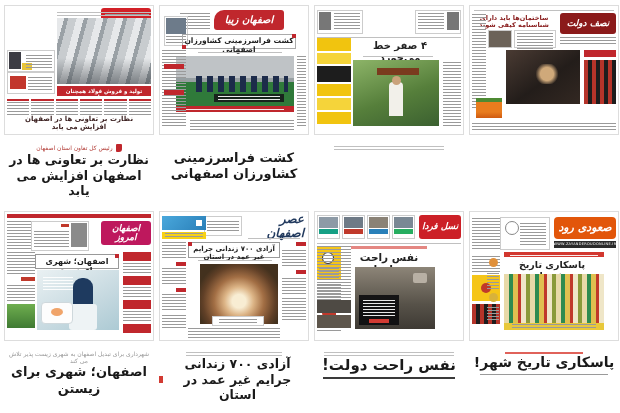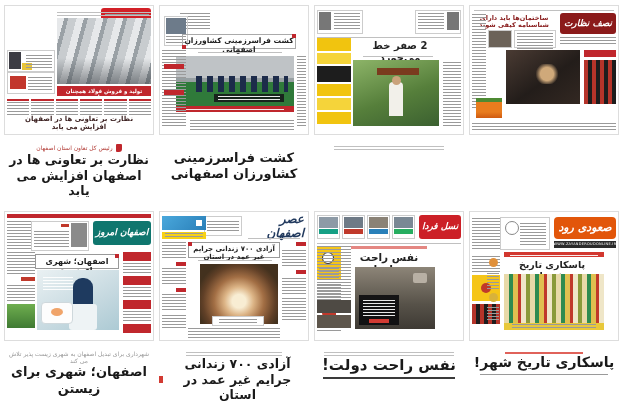--- a/index.html
+++ b/index.html
@@ -35,21 +35,21 @@
   .redbar{background:#c0272d;}
 </style>
 </head>
 <body>
 
 <div class="grid">
 
   <div class="card">
     <div class="thumb">
       <div class="a mtl" style="left:4px;top:2px;right:4px;height:3px"></div>
-      <div class="a script" style="right:2px;top:7px;width:56px;height:21px;background:#8b1a1a;border-radius:3px;font-size:9px">نصف نظارت</div>
+      <div class="a script" style="right:2px;top:7px;width:56px;height:21px;background:#8b1a1a;border-radius:3px;font-size:9px">نصف دولت</div>
       <div class="a hln" style="right:62px;top:9px;left:2px;font-size:6.5px;color:#8b2020">ساختمان‌ها باید دارای شناسنامه کیفی شوند</div>
       <div class="a mt" style="right:2px;top:30px;width:56px;height:8px"></div>
       <div class="a bx" style="right:62px;top:24px;width:40px;height:16px">
           <div class="mt" style="height:100%;margin:2px"></div>
         </div>
       <div class="a bx" style="right:106px;top:24px;width:22px;height:16px;background:#6b6258"></div>
       <div class="a mt" style="left:2px;top:6px;width:14px;height:96px"></div>
       <div class="a ph-gala" style="right:38px;top:44px;width:74px;height:54px">
         <div class="a" style="right:20px;top:14px;width:26px;height:20px;background:radial-gradient(circle,#cfa97a 0 40%,transparent 70%)"></div>
       </div>
@@ -65,21 +65,21 @@
       <div class="a bx" style="right:2px;top:4px;width:44px;height:22px">
         <div class="a" style="right:1px;top:1px;width:12px;height:18px;background:#777"></div>
         <div class="a mt" style="right:16px;top:2px;left:2px;height:16px"></div>
       </div>
       <div class="a bx" style="left:2px;top:4px;width:44px;height:22px">
         <div class="a" style="left:1px;top:1px;width:12px;height:18px;background:#777"></div>
         <div class="a mt" style="left:16px;top:2px;right:2px;height:16px"></div>
       </div>
       <div class="a mtl" style="right:2px;top:30px;left:2px;height:2px"></div>
       <div class="a redbar" style="left:8px;top:35px;width:16px;height:9px"></div>
-      <div class="a hln" style="right:20px;top:34px;width:86px;font-size:10px">2 صفر خط می‌خورد</div>
+      <div class="a hln" style="right:20px;top:34px;width:86px;font-size:10px">۴ صفر خط می‌خورد</div>
       <div class="a mtl" style="right:30px;top:48px;width:70px;height:3px"></div>
       <div class="a ph-garden" style="right:24px;top:54px;width:86px;height:66px">
         <div class="a" style="right:36px;top:22px;width:14px;height:34px;background:#f2f0ea;border-radius:4px 4px 0 0"></div>
         <div class="a" style="right:30px;top:16px;width:9px;height:9px;background:#caa27b;border-radius:50%;right:38.5px"></div>
         <div class="a" style="right:20px;top:8px;width:42px;height:7px;background:#7a3b1e"></div>
       </div>
       <div class="a" style="left:2px;top:32px;width:34px;height:88px">
         <div style="background:#f1c40f;height:13px;margin-bottom:2px"></div>
         <div style="background:#f5d43a;height:11px;margin-bottom:2px"></div>
         <div style="background:#1d1d1d;height:16px;margin-bottom:2px"></div>
@@ -89,20 +89,21 @@
       </div>
       <div class="a mt" style="right:2px;top:56px;width:18px;height:64px"></div>
     </div>
     <div class="caption">
       <div class="mtl rule" style="width:110px;height:4px"></div>
     </div>
   </div>
 
   <div class="card">
     <div class="thumb">
+      <div class="a script" style="right:24px;top:4px;width:70px;height:20px;background:#c0272d;border-radius:10px 3px 3px 3px;font-size:10px">اصفهان زیبا</div>
       <div class="a mt" style="right:98px;top:5px;width:30px;height:18px"></div>
       <div class="a bx" style="left:4px;top:10px;width:22px;height:28px">
         <div style="background:#6d7b8a;height:16px;margin:1px"></div>
           <div class="mt" style="height:8px;margin:0 1px"></div>
       </div>
       <div class="a bx" style="right:12px;top:28px;width:112px;height:13px;border-color:#aaa">
         <div class="hln" style="font-size:7.5px;padding-top:2px">کشت فراسرزمینی کشاورزان اصفهانی</div>
         <div class="a redbar" style="right:-1px;top:-1px;width:4px;height:4px"></div>
         <div class="a redbar" style="left:-1px;bottom:-1px;width:4px;height:4px"></div>
       </div>
@@ -306,21 +307,21 @@
       <div class="cap-h" style="font-size:12.5px;display:flex;align-items:center;justify-content:center;gap:3px">
         <span>آزادی ۷۰۰ زندانی جرایم غیر عمد در استان</span>
         <span style="width:7px;height:7px;background:#d23a32;display:inline-block"></span>
       </div>
     </div>
   </div>
 
   <div class="card">
     <div class="thumb">
       <div class="a" style="right:2px;top:2px;left:2px;height:4px;background:#c0272d"></div>
-      <div class="a script" style="right:2px;top:9px;width:58px;height:24px;background:#0f766e;border-radius:3px;font-size:9px">اصفهان امروز</div>
+      <div class="a script" style="right:2px;top:9px;width:50px;height:24px;background:#be185d;border-radius:3px;font-size:9px">اصفهان امروز</div>
       <div class="a bx" style="right:64px;top:9px;width:56px;height:28px">
         <div class="a" style="right:1px;top:1px;width:16px;height:24px;background:#8a8a8a"></div>
         <div class="a" style="right:19px;top:2px;width:8px;height:3px;background:#c0392b"></div>
         <div class="a mt" style="right:19px;top:7px;left:2px;height:18px"></div>
       </div>
       <div class="a mt" style="left:2px;top:9px;width:24px;height:28px"></div>
       <div class="a bx" style="right:34px;top:42px;width:82px;height:13px;border-color:#999">
         <div class="hln" style="font-size:8px;padding-top:2px">اصفهان؛ شهری برای زیستن</div>
         <div class="a redbar" style="right:-1px;top:-1px;width:4px;height:4px"></div>
       </div>

